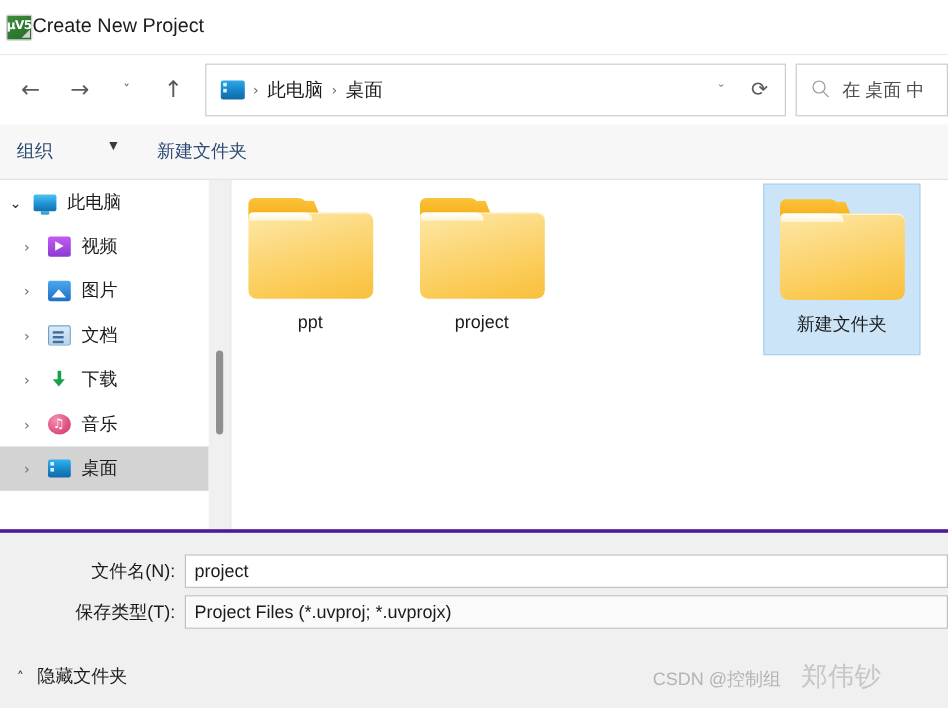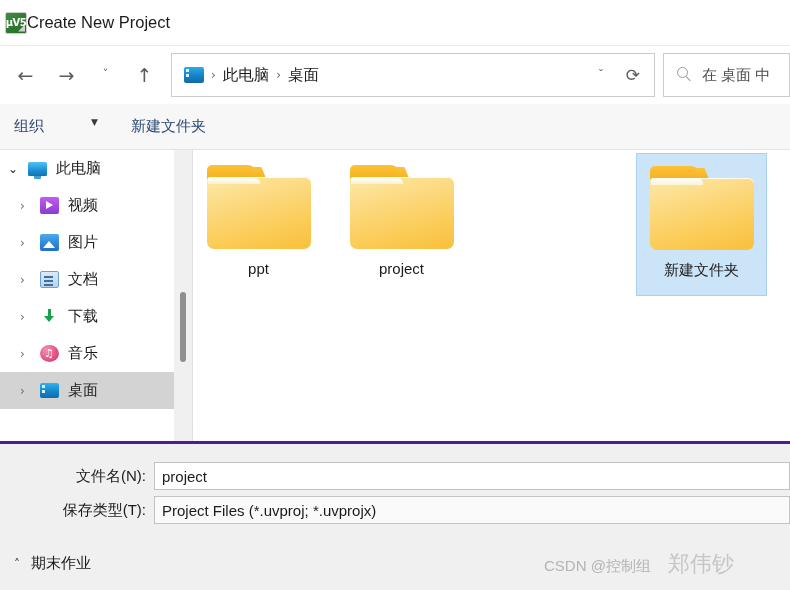--- a/index.html
+++ b/index.html
@@ -517,20 +517,20 @@
     </div>
     <div class="form-row" id="row-filetype">
       <div class="form-label">保存类型(T):</div>
       <div class="form-field" id="field-filetype">Project Files (*.uvproj; *.uvprojx)</div>
     </div>
   </div>
 
   <div id="footer">
     <div id="hide-folders">
       <span class="chev-up">˄</span>
-      <span>期末作业</span>
+      <span>隐藏文件夹</span>
     </div>
   </div>
 
   <div id="watermark-name">郑伟钞</div>
   <div id="watermark-csdn">CSDN @控制组</div>
 
 </div>
 
 </body></html>

